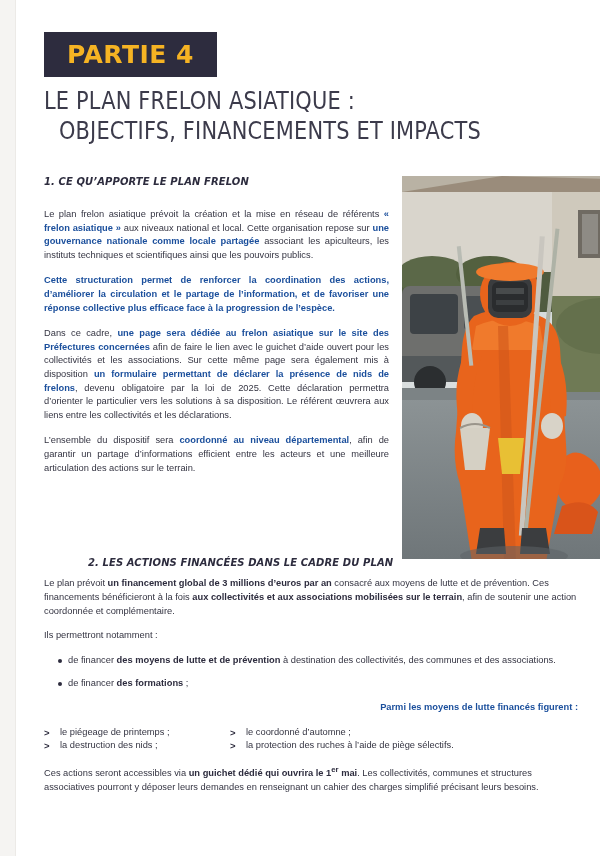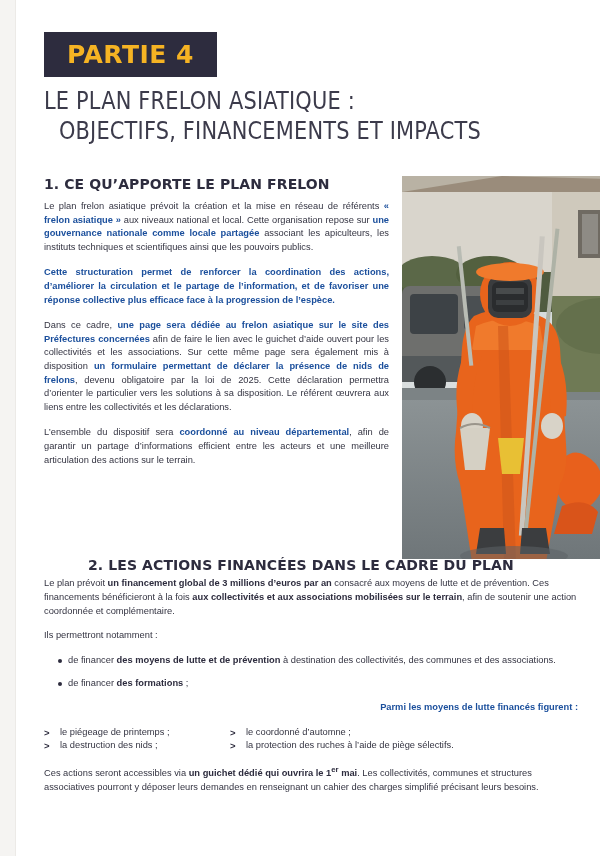--- a/index.html
+++ b/index.html
@@ -64,38 +64,39 @@
     letter-spacing: 0.2px;
     transform: scaleX(0.93);
     transform-origin: left top;
   }
   .title .l2 { display:block; padding-left: 16px; }
 
   
   .sec-head {
     font-family: "DejaVu Sans", sans-serif;
     font-weight: bold;
-    font-size: 14px;
+    font-size: 10px;
     color: #2d2c3e;
     letter-spacing: 0.1px;
+    font-style: italic;
   }
   .sec1 { position:absolute; left:0; top:176px; }
   .sec2 { position:absolute; left:0; top:557px;margin-left:44px; }
 
   
   .col-left {
     position: absolute;
     left: 0; top: 196px;
     width: 345px;
     font-size: 9.3px;
     line-height: 13.6px;
     text-align: justify;
     color: #343442;
   }
-  .col-left p { margin: 4px 0 12px 0; }
+  .col-left p { margin: 12px 0 12px 0; }
   .col-left p:last-child { margin-bottom: 0; }
   .blue { color: #1b4f9c; font-weight: bold; }
   .para-blue { color:#1b4f9c; font-weight:bold; }
 
   
   .photo {
     position: absolute;
     left: 358px; top: 176px;
     width: 242px; height: 383px;
     overflow: hidden;

